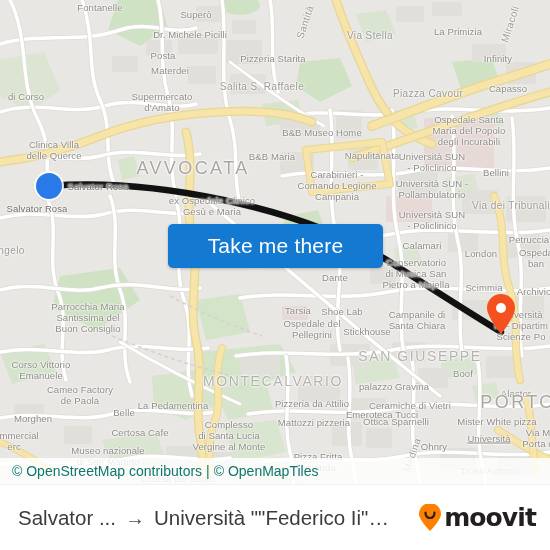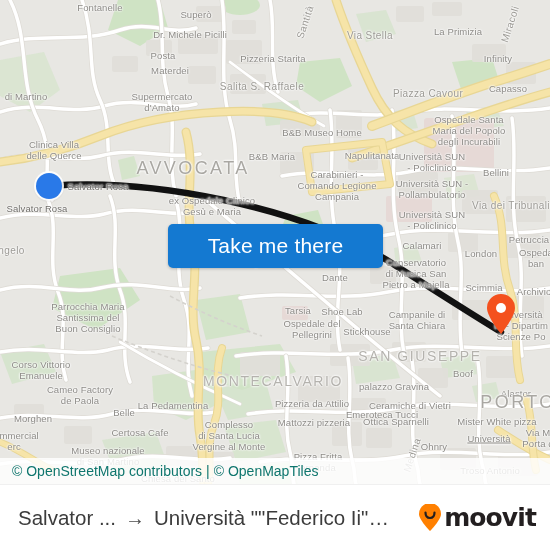--- a/index.html
+++ b/index.html
@@ -399,21 +399,21 @@
         <div class="maplabel" style="left: 458px; top: 31px;">La Primizia</div>
         <div class="maplabel street" style="left: 510px; top: 24px; transform: translate(-50%, -50%) rotate(-72deg);">Miracoli</div>
         <div class="maplabel" style="left: 190px; top: 34px;">Dr. Michele Picilli</div>
         <div class="maplabel" style="left: 163px; top: 55px;">Posta</div>
         <div class="maplabel" style="left: 273px; top: 58px;">Pizzeria Starita</div>
         <div class="maplabel" style="left: 170px; top: 70px;">Materdei</div>
         <div class="maplabel" style="left: 498px; top: 58px;">Infinity</div>
         <div class="maplabel street" style="left: 262px; top: 86px;">Salita S. Raffaele</div>
         <div class="maplabel street" style="left: 428px; top: 93px;">Piazza Cavour</div>
         <div class="maplabel" style="left: 508px; top: 88px;">Capasso</div>
-        <div class="maplabel" style="left: 26px; top: 96px;">di Martino</div>
+        <div class="maplabel" style="left: 26px; top: 96px;">di Corso</div>
         <div class="maplabel" style="left: 162px; top: 102px;">Supermercato
 d'Amato</div>
         <div class="maplabel" style="left: 469px; top: 130px;">Ospedale Santa
 Maria del Popolo
 degli Incurabili</div>
         <div class="maplabel" style="left: 322px; top: 132px;">B&amp;B Museo Home</div>
         <div class="maplabel" style="left: 54px; top: 150px;">Clinica Villa
 delle Querce</div>
         <div class="maplabel" style="left: 272px; top: 156px;">B&amp;B Maria</div>
         <div class="maplabel" style="left: 372px; top: 155px;">Napulitanata</div>

